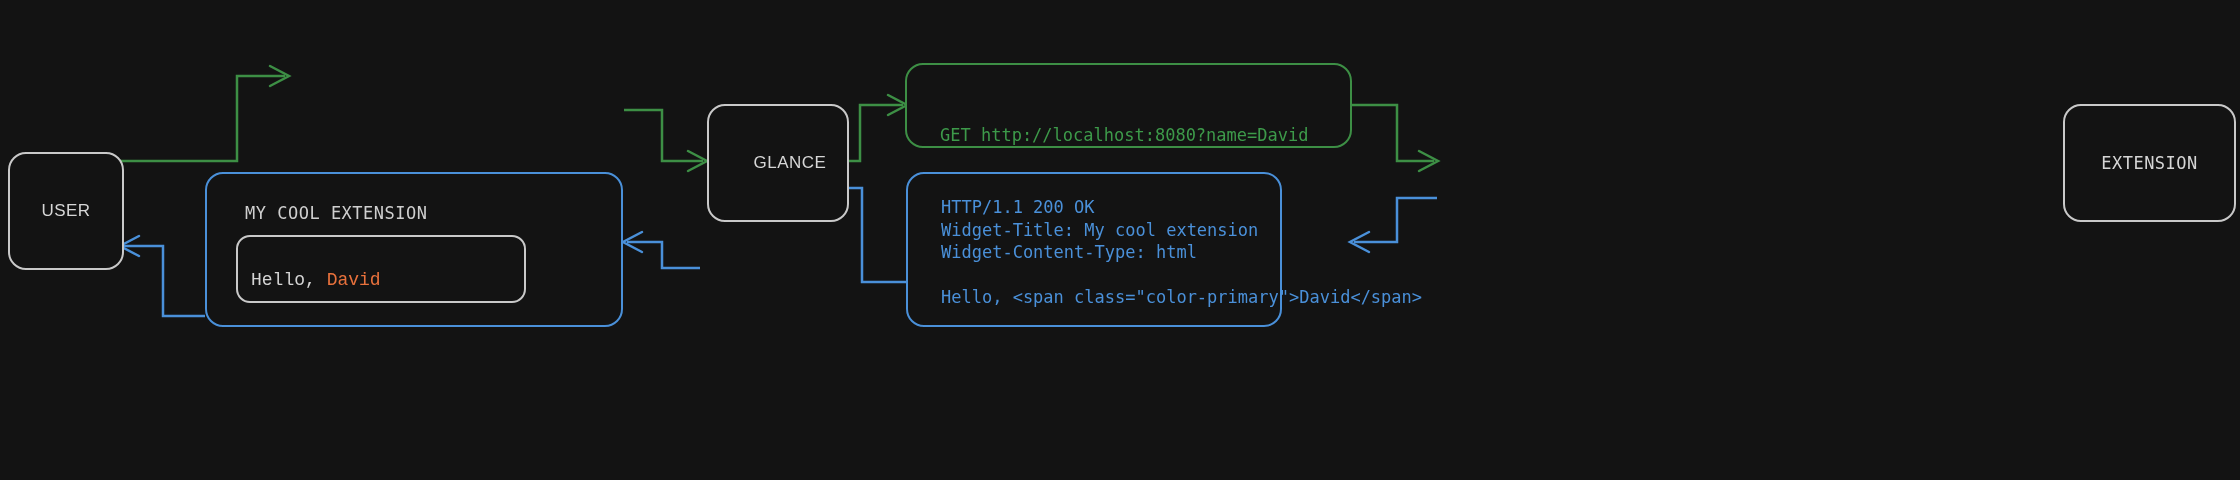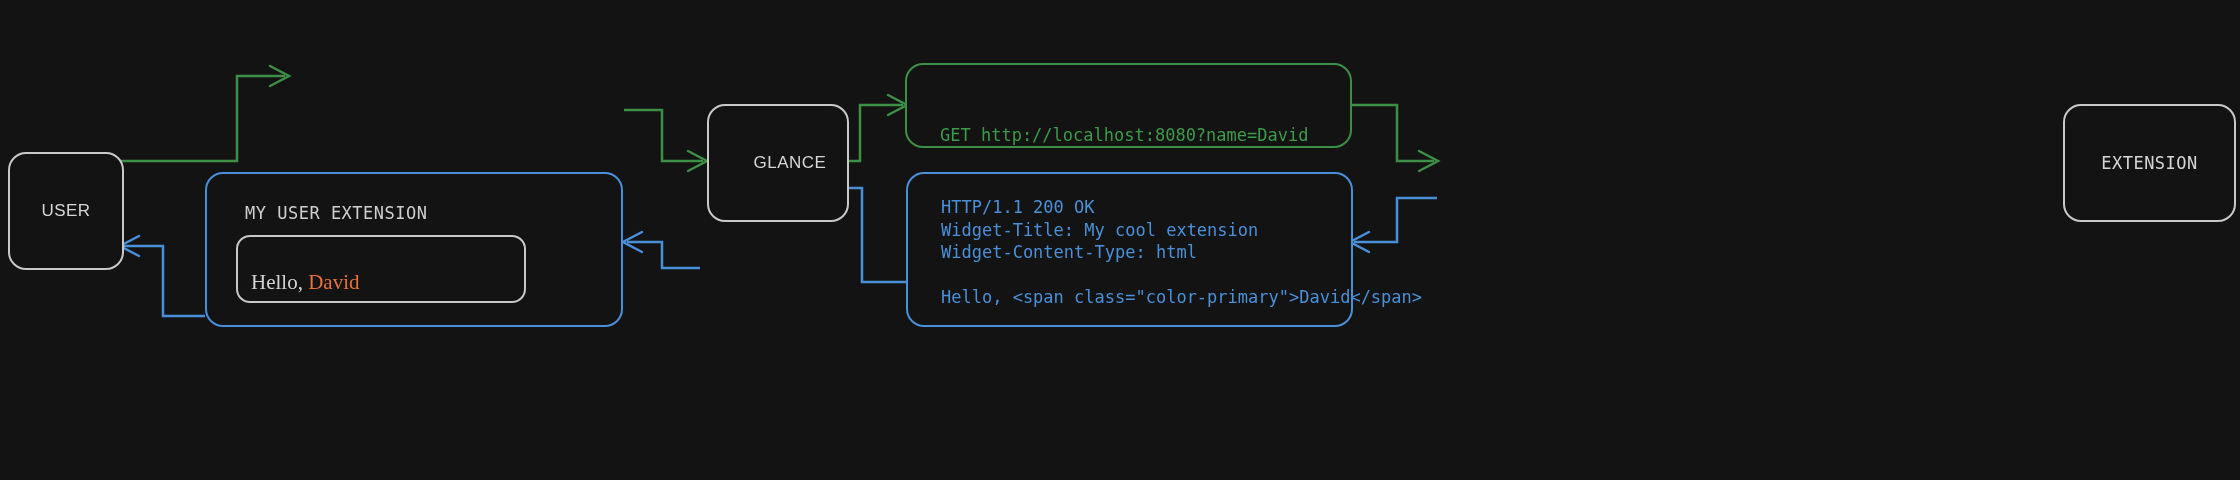--- a/index.html
+++ b/index.html
@@ -11,21 +11,21 @@
   .node-label-sans{font-family:"Liberation Sans",sans-serif;font-size:17px;letter-spacing:.5px;}
   .node-label-mono{font-family:"DejaVu Sans Mono",monospace;font-size:17px;letter-spacing:.5px;}
   .msgbox{position:absolute;border:2px solid;border-radius:18px;background:#131313;box-sizing:border-box;}
   .msgbox.green{border-color:#3d8f45;}
   .msgbox.blue{border-color:#4a90d9;}
   .code{font-family:"DejaVu Sans Mono",monospace;font-size:17px;line-height:22.5px;white-space:pre;}
   .code.green{color:#3d9a4a;}
   .code.blue{color:#4a90d9;}
   .widget-title{font-family:"DejaVu Sans Mono",monospace;font-size:17px;color:#cfcfcf;letter-spacing:.5px;}
   .widget-frame{position:absolute;border:2px solid #c9c9c9;border-radius:14px;background:#131313;box-sizing:border-box;}
-  .widget-body{font-family:Liberation Serif, serif;font-size:21px;color:#d4d4d4;}
+  .widget-body{font-family:Liberation Mono, monospace;font-size:18px;color:#d4d4d4;}
   .accent{color:#e8713c;}
 </style>
 </head>
 <body>
 
 <div id="stage">
 
   <svg id="wires" viewBox="0 0 2240 480">
 
     <g fill="none" stroke="#3d8f45" stroke-width="2.5">
@@ -79,30 +79,30 @@
 
   <div class="node" style="left:2063px;top:104px;width:169px;height:114px;">
     <span class="node-label-mono">EXTENSION</span>
   </div>
 
 
   <div class="msgbox green" style="left:905px;top:63px;width:447px;height:85px;">
     <div class="code green" style="position:absolute;left:33px;top:31px;margin-top:28px;">GET http://localhost:8080?name=David</div>
   </div>
 
-  <div class="msgbox blue" style="left:906px;top:172px;width:447px;height:155px;">
+  <div class="msgbox blue" style="left:906px;top:172px;width:376px;height:155px;">
     <div class="code blue" style="position:absolute;left:33px;top:22px;">HTTP/1.1 200 OK
 Widget-Title: My cool extension
 Widget-Content-Type: html
 
 Hello, &lt;span class="color-primary"&gt;David&lt;/span&gt;</div>
   </div>
 
   <div class="msgbox blue" style="left:205px;top:172px;width:418px;height:155px;">
-    <div class="widget-title" style="position:absolute;left:38px;top:29px;">MY USER EXTENSION</div>
+    <div class="widget-title" style="position:absolute;left:38px;top:29px;">MY COOL EXTENSION</div>
     <div class="widget-frame" style="left:29px;top:61px;width:290px;height:68px;">
       <div class="widget-body" style="position:absolute;left:13px;top:33px;">
         <span>Hello, </span><span class="accent">David</span>
       </div>
     </div>
   </div>
 
 </div>
 
 </body></html>

